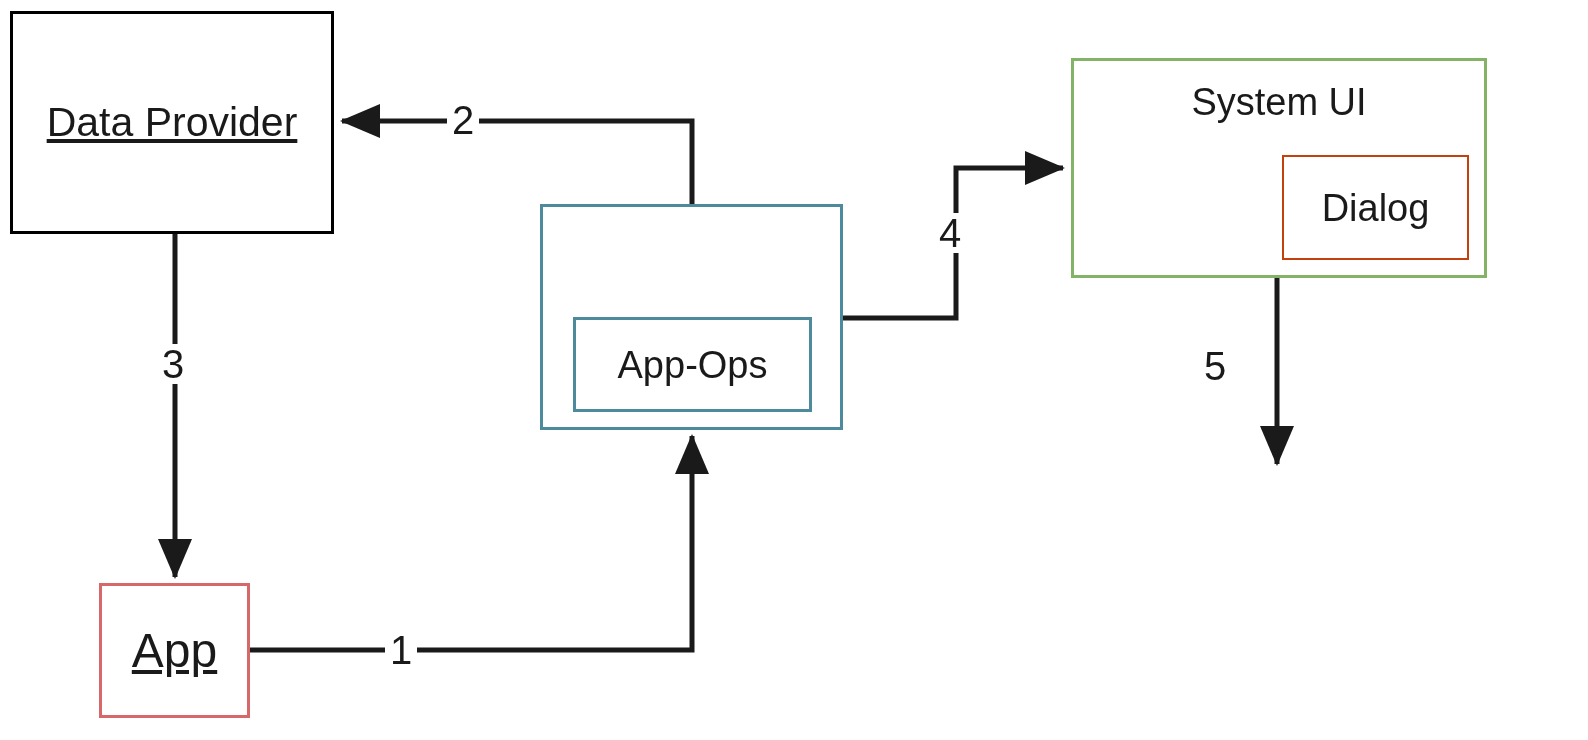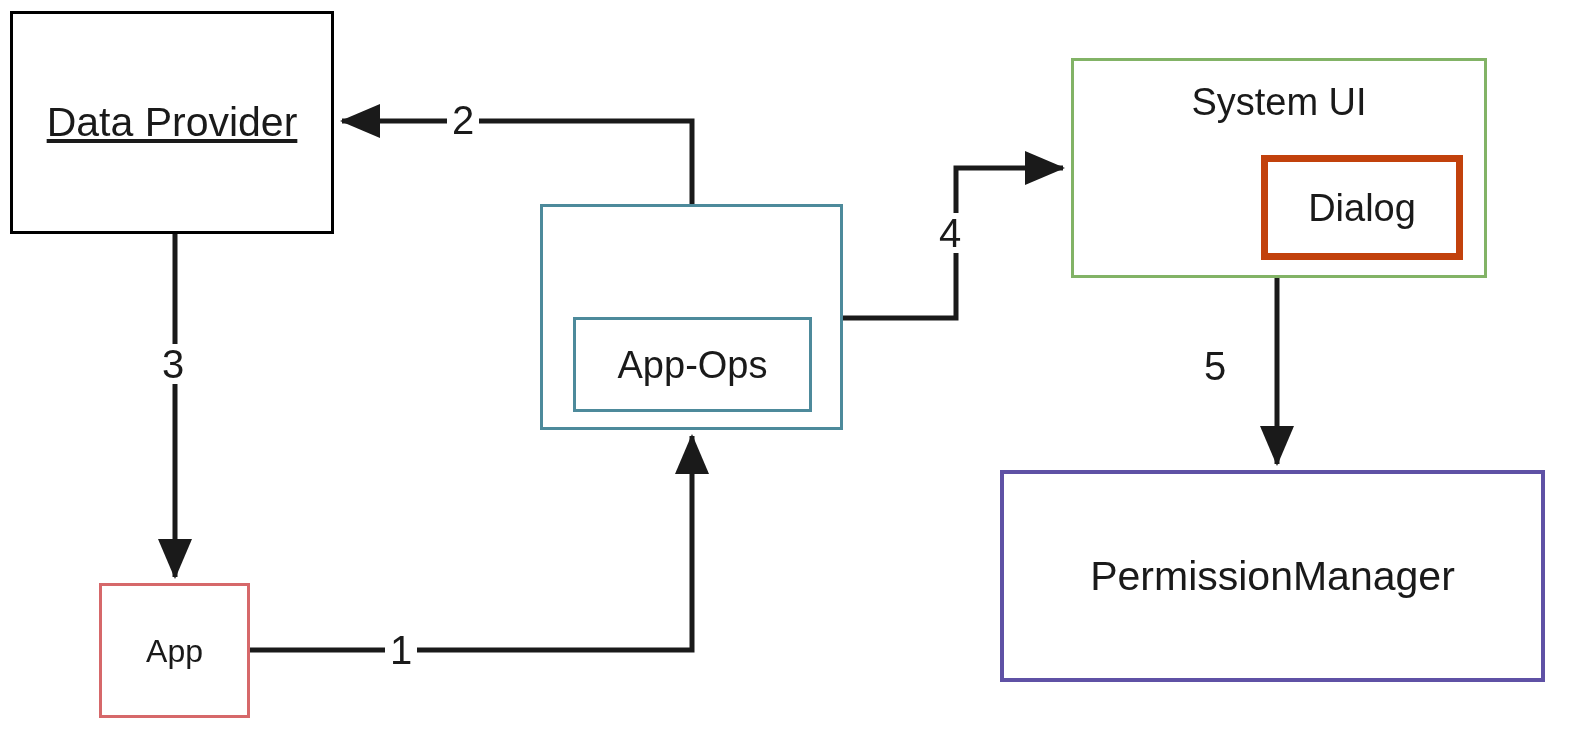--- a/index.html
+++ b/index.html
@@ -62,35 +62,35 @@
     left: 1071px; top: 58px;
     width: 416px; height: 220px;
     border: 3px solid #82b366;
     align-items: flex-start;
     padding-top: 22px;
   }
   #node-system-ui > .node-label { font-size: 38px; }
 
   
   #node-dialog {
-    left: 187px; top: 94px;
-    width: 202px; height: 105px;
-    border: 7px solid #c2410c;
+    left: 208px; top: 94px;
+    width: 187px; height: 105px;
+    border: 2px solid #c2410c;
     align-items: center;
   }
   #node-dialog .node-label { font-size: 38px; }
 
   
   #node-app {
     left: 99px; top: 583px;
     width: 151px; height: 135px;
     border: 3px solid #d6686a;
     align-items: center;
   }
-  #node-app .node-label { font-size: 32px; }
+  #node-app .node-label { font-size: 48px; text-decoration: underline; }
 
   
   #node-permission-manager {
     left: 1000px; top: 470px;
     width: 545px; height: 212px;
     border: 4px solid #5f51a5;
     align-items: center;
   }
   #node-permission-manager .node-label { font-size: 41px; }
 
@@ -154,17 +154,14 @@
     <span class="node-label">System UI</span>
     <div class="node" id="node-dialog">
       <span class="node-label">Dialog</span>
     </div>
   </div>
 
   <div class="node" id="node-app">
     <span class="node-label">App</span>
   </div>
 
-  <div class="node" id="node-permission-manager">
-    <span class="node-label">PermissionManager</span>
-  </div>
 
 </div>
 
 </body></html>

